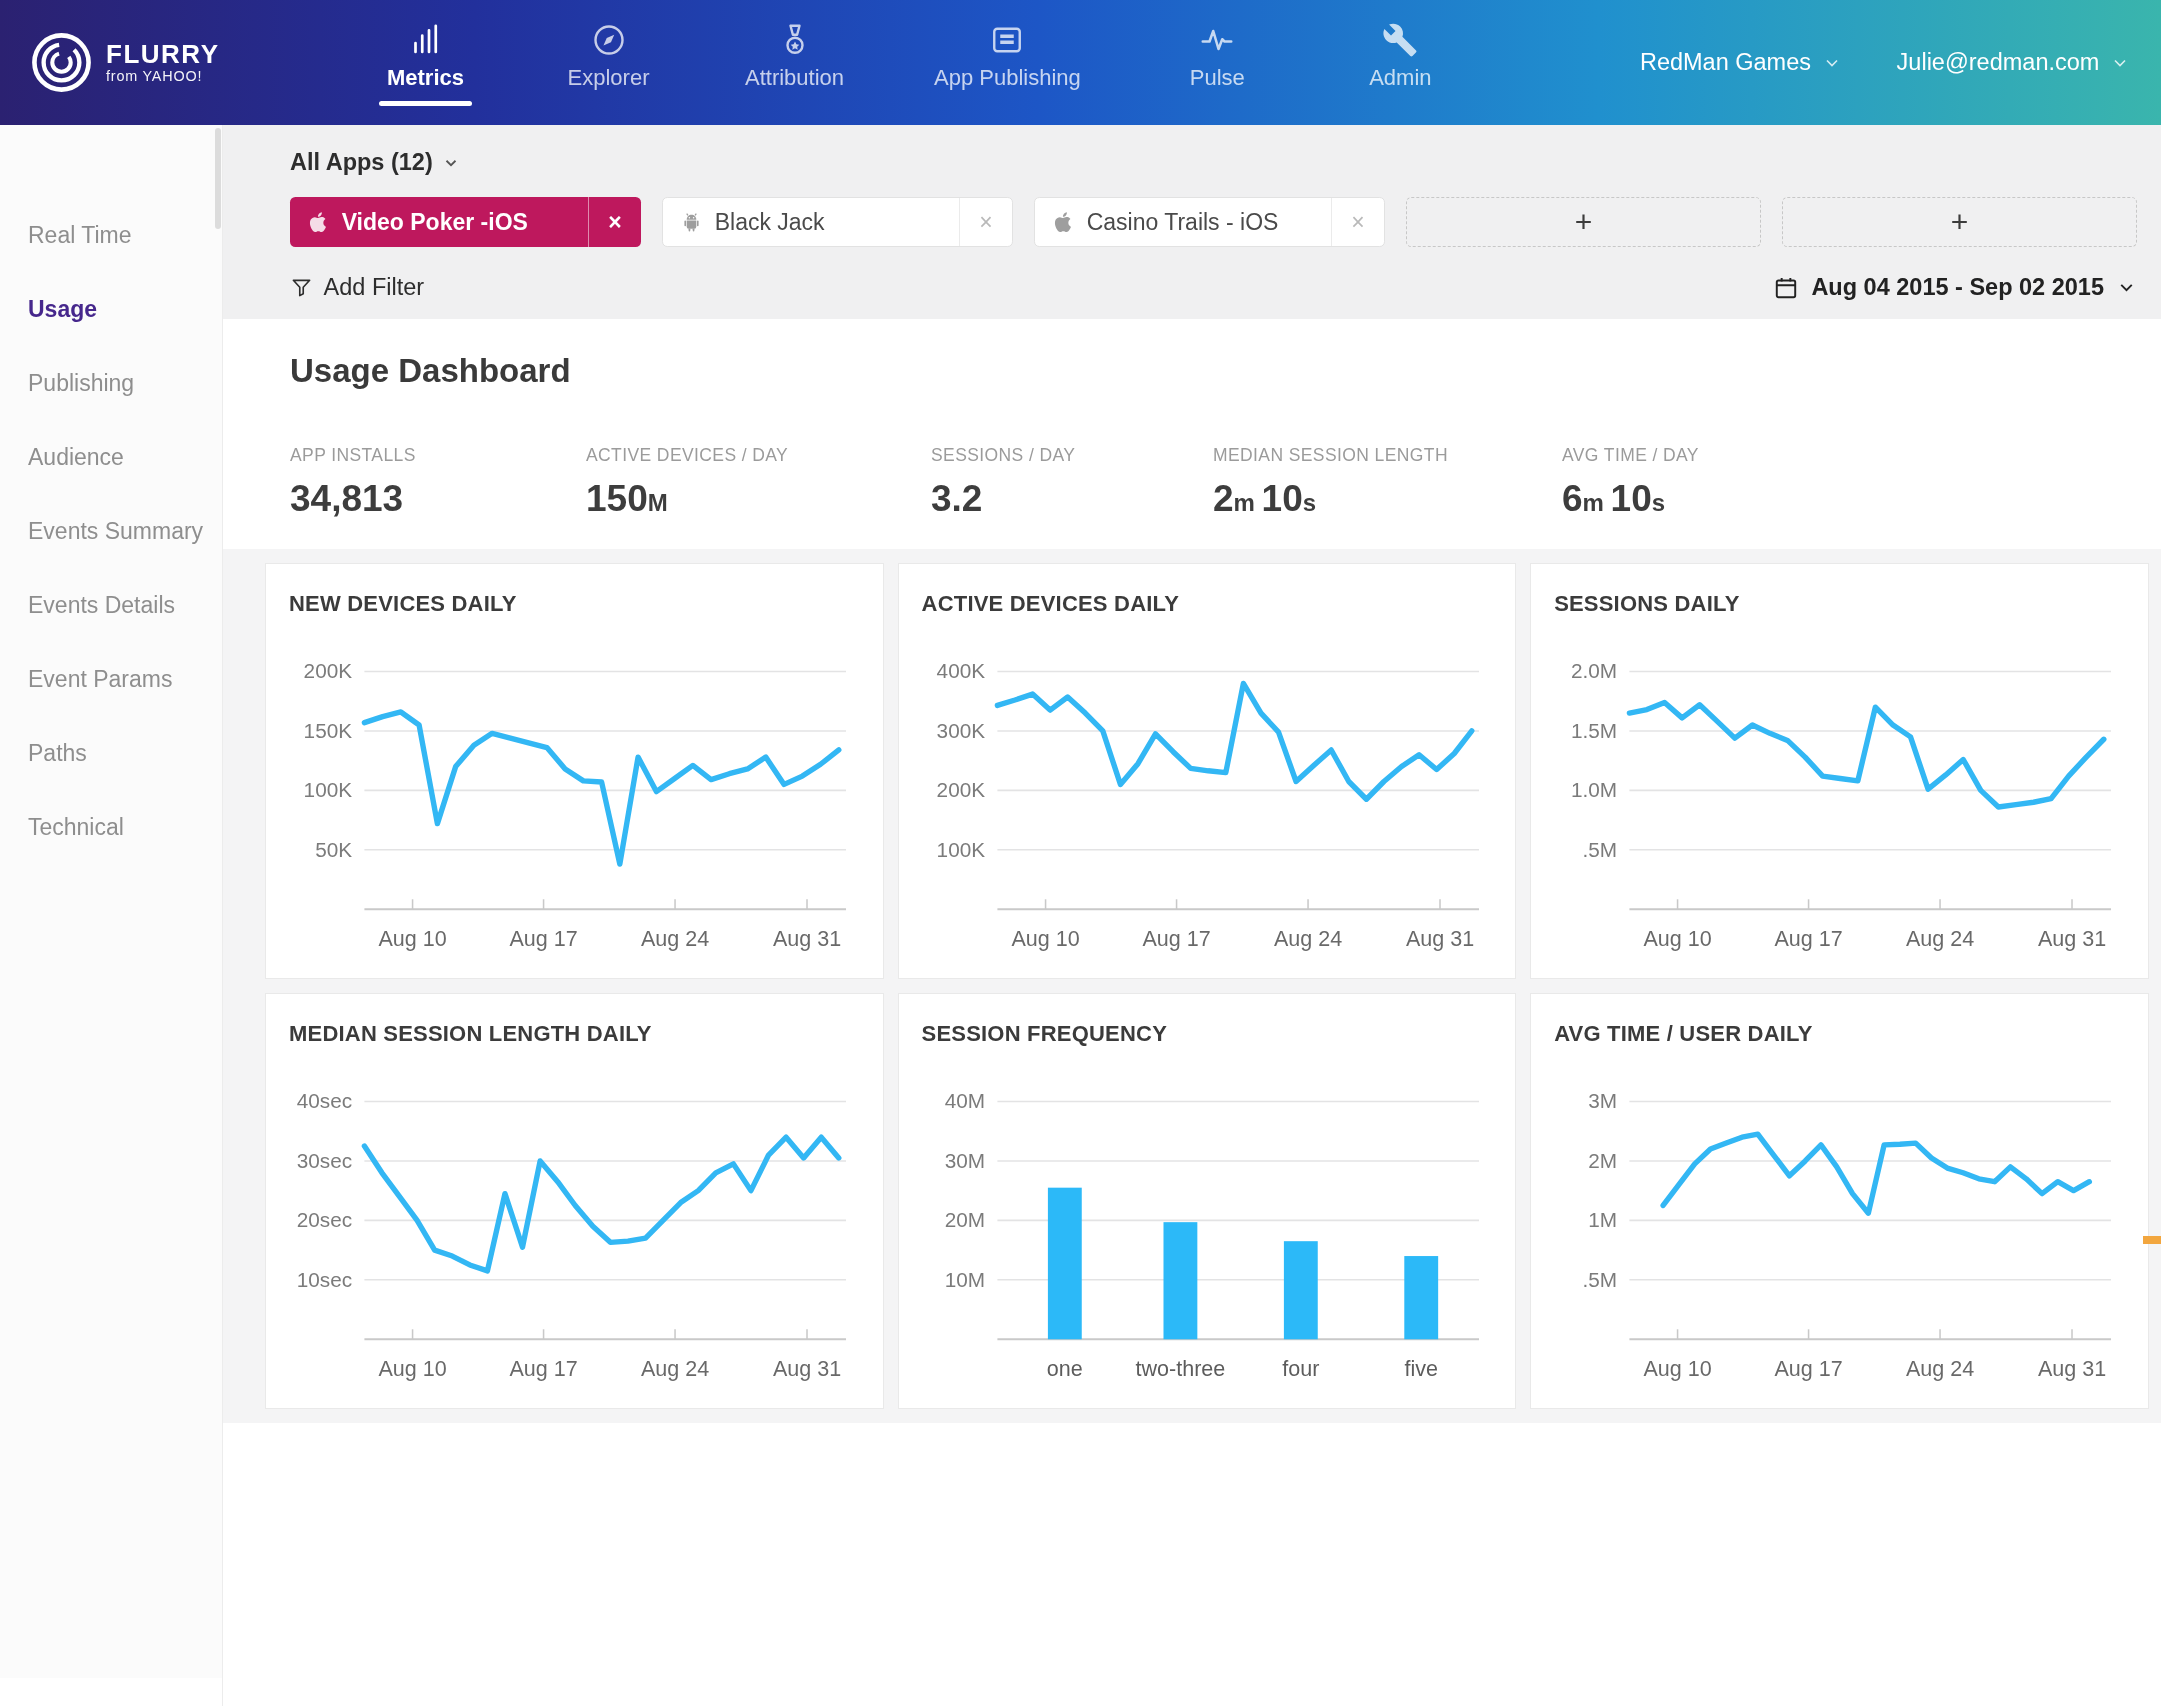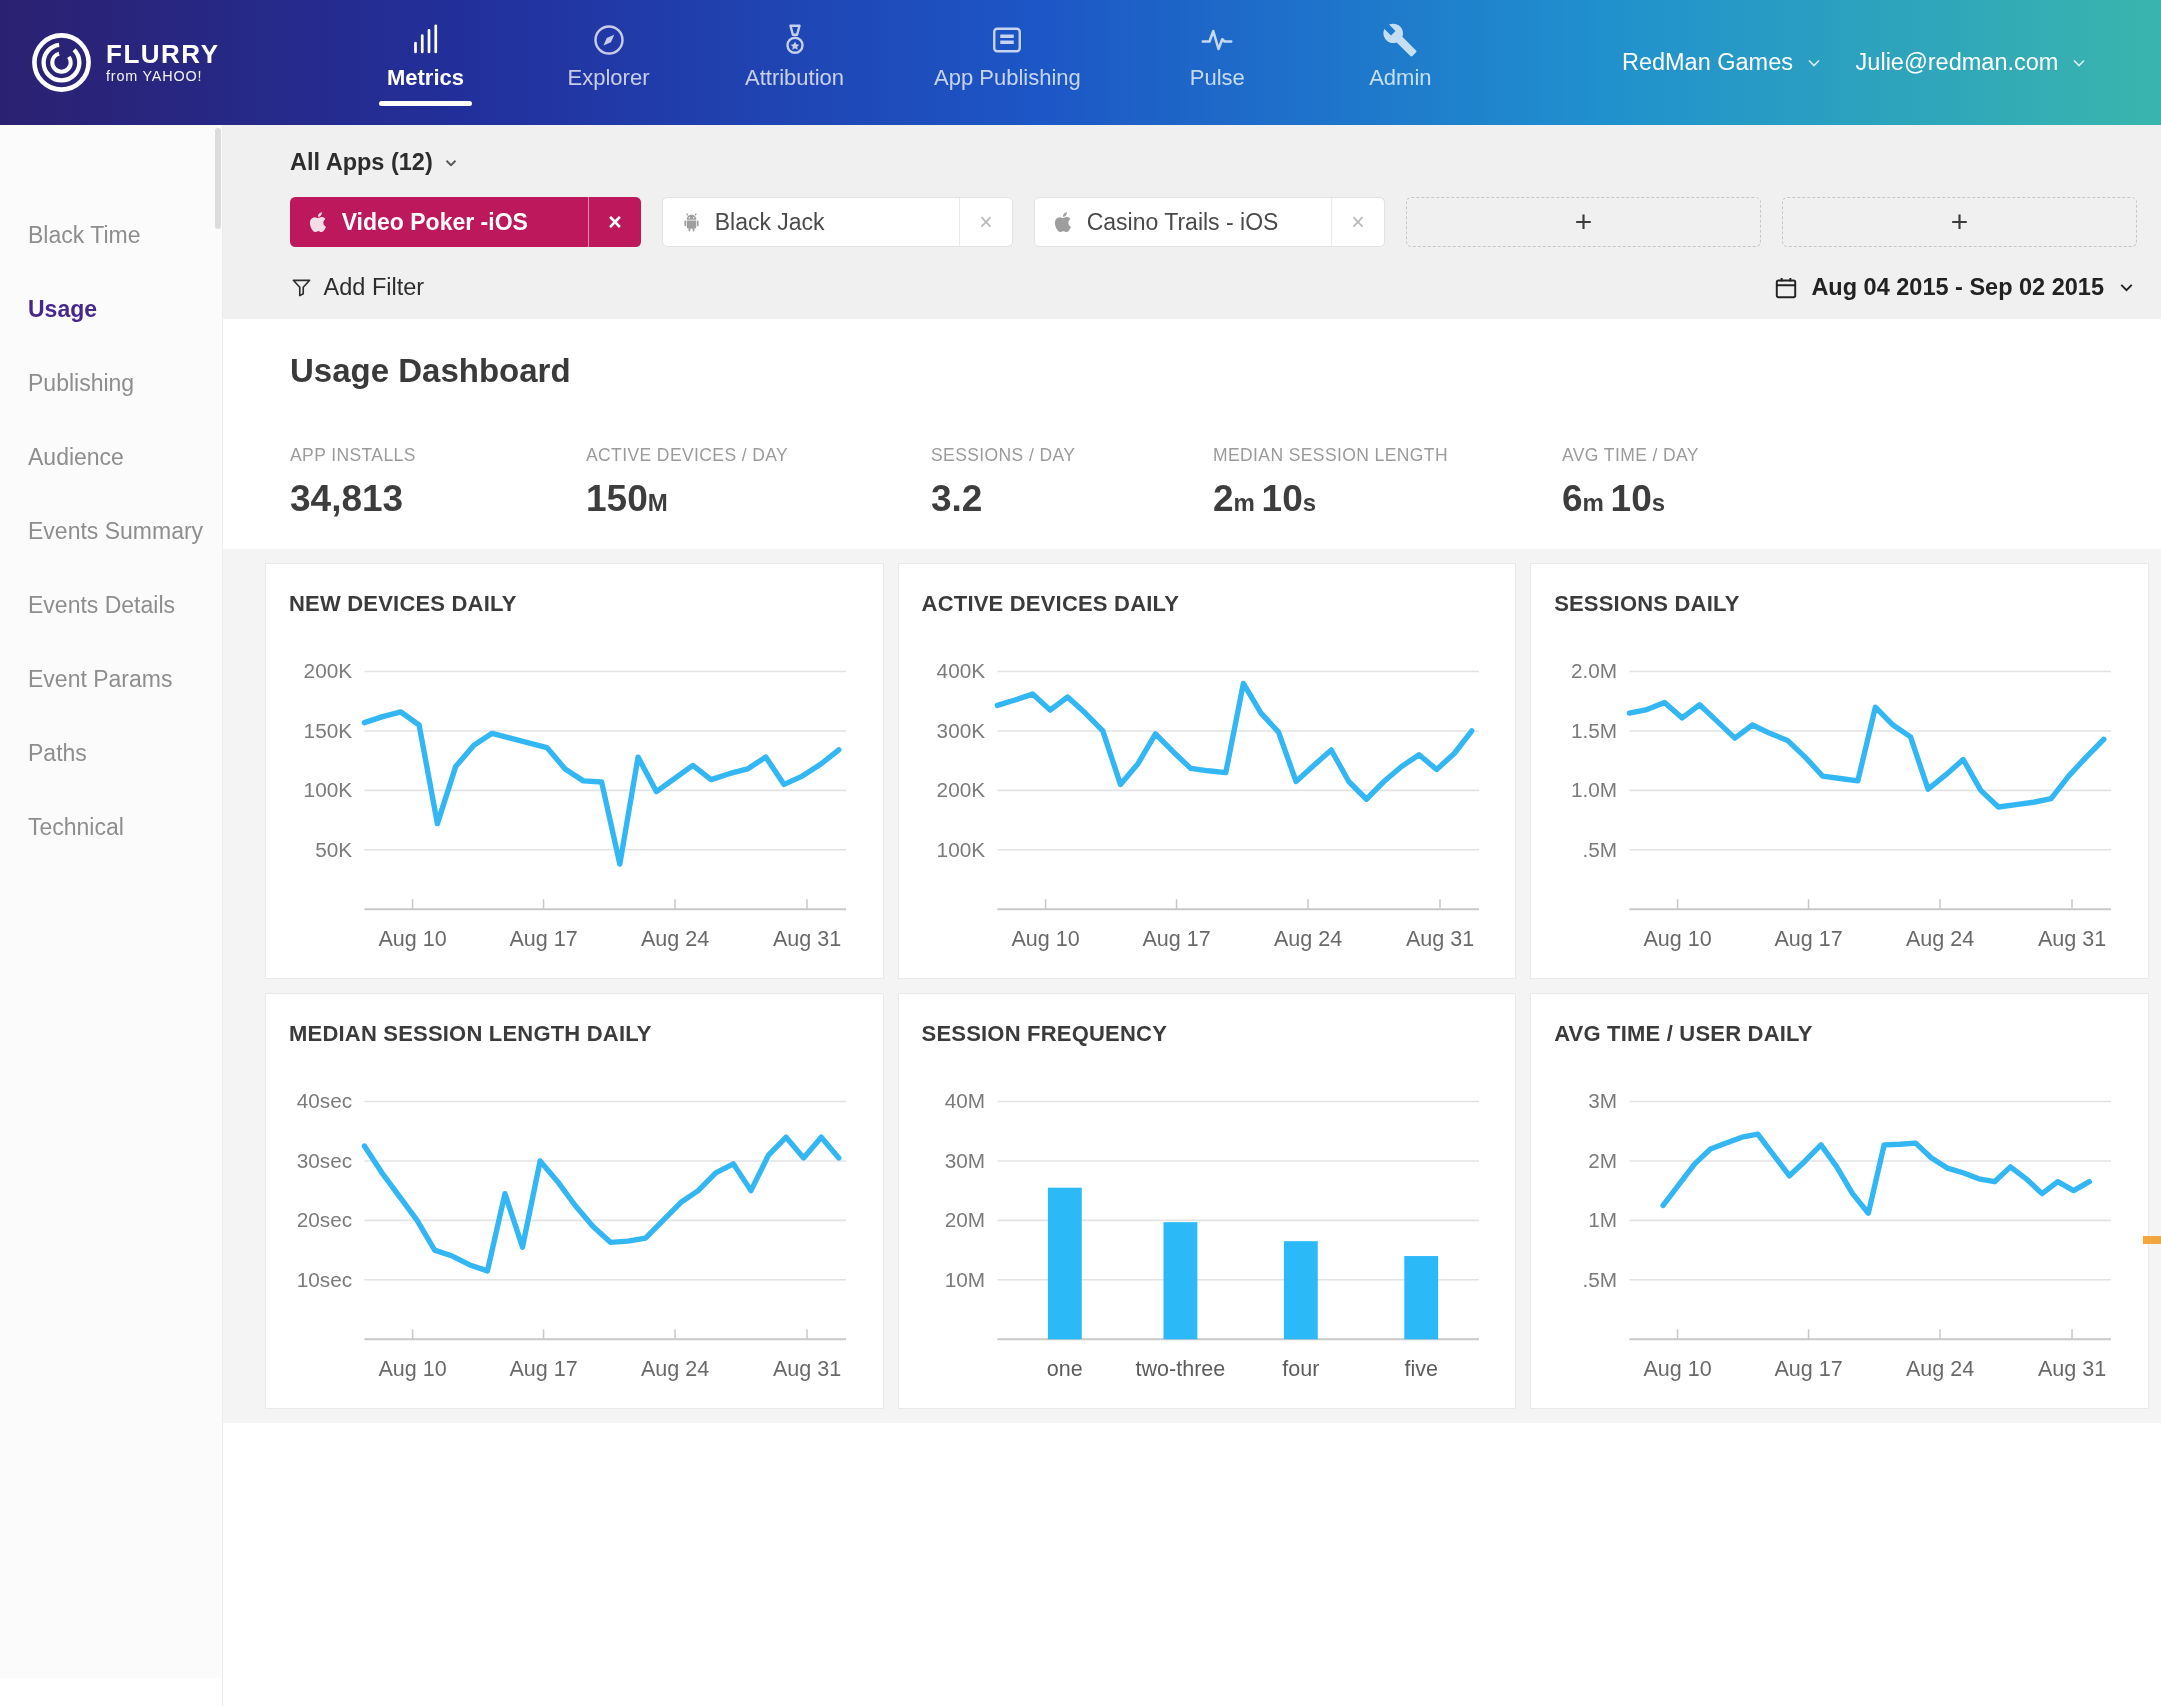--- a/index.html
+++ b/index.html
@@ -13,21 +13,21 @@
   .brand-text .brand-name { font-size:26px; font-weight:bold; letter-spacing:1.5px; line-height:1; }
   .brand-text .brand-sub { font-size:14.4px; opacity:.95; margin-top:1.5px; letter-spacing:0.8px; }
   .nav { display:flex; margin-left:99px; gap:90px; }
   .nav-item { display:flex; flex-direction:column; align-items:center; color:rgba(255,255,255,.75); cursor:pointer; }
   .nav-item .nicon { height:39px; display:flex; align-items:flex-end; }
   .nav-item .nlabel { font-size:22px; margin-top:7.6px; }
   .nav-item.active { color:#ffffff; }
   .nav-item.active .nlabel { font-weight:bold; }
   .nav-underline { width:93px; height:5.3px; border-radius:3px; background:#fff; margin-top:10px; }
   .nav-item:not(.active) .nav-underline { visibility:hidden; }
-  .header-right { margin-left:auto; display:flex; align-items:center; gap:32px; padding-right:72px; color:#fff; }
+  .header-right { margin-left:auto; display:flex; align-items:center; gap:55px; padding-right:31px; color:#fff; }
   .hr-item { display:flex; align-items:center; gap:10.6px; font-size:23.5px; cursor:pointer; }
   .chev { opacity:.8; }
 
   
   .content { display:flex; height:1581px; }
   .sidebar { width:223px; flex:none; position:relative;
      background:linear-gradient(#fbfbfb 0,#fbfbfb 1553px,#ffffff 1553px);
      border-right:0.8px solid #ececec; padding-top:73px; }
   .side-item { height:74px; display:flex; align-items:center; padding-left:28px;
      font-size:23px; color:#8e8e8e; cursor:pointer; }
@@ -171,21 +171,21 @@
           </svg>
       </span>
     </div>
   </div>
 </div>
 
 <div class="content">
 
   <div class="sidebar">
     <div class="side-item">
-        <span>Black Time</span>
+        <span>Real Time</span>
       </div>
     <div class="side-item active">
         <span>Usage</span>
       </div>
     <div class="side-item">
         <span>Publishing</span>
       </div>
     <div class="side-item">
         <span>Audience</span>
       </div>

